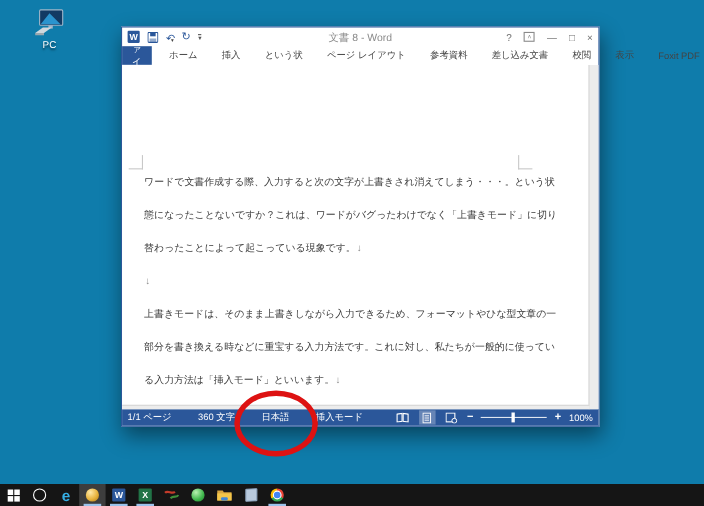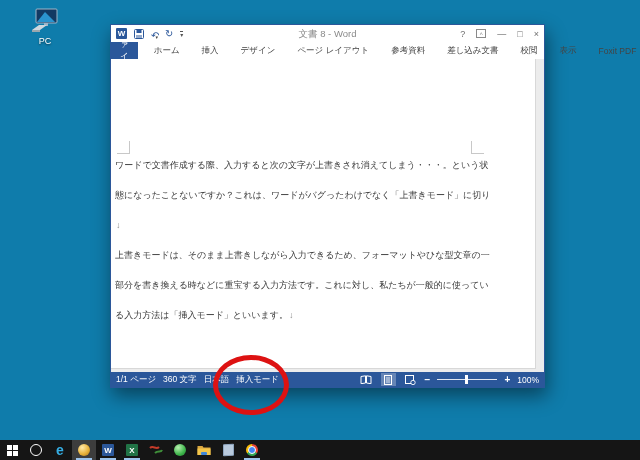--- a/index.html
+++ b/index.html
@@ -28,28 +28,28 @@
   .file-tab{background:#2b579a;color:#fff;padding:0 9px;display:flex;align-items:center;margin-left:0;}
   .rtab{padding:0 6px;display:flex;align-items:center;white-space:nowrap;cursor:default;margin-left:10px;}
   .account{margin-left:auto;display:flex;align-items:center;gap:3px;padding-right:2px;white-space:nowrap;color:#444;}
   .account .chev{font-size:6px;color:#666;}
   .person-wrap{display:flex;align-items:center;padding:0 4px 0 2px;}
 
   .doc-area{flex:1;position:relative;background:#fff;overflow:hidden;}
   .crop{position:absolute;width:12px;height:12px;top:82px;}
   .crop.left{left:6px;border-right:1px solid #c8c8c8;border-bottom:1px solid #c8c8c8;}
   .crop.right{right:60px;border-left:1px solid #c8c8c8;border-bottom:1px solid #c8c8c8;}
-  .doc-lines{position:absolute;left:4px;top:91px;width:372px;}
+  .doc-lines{position:absolute;left:20px;top:91px;width:372px;}
   .doc-line{height:30px;line-height:30px;font-size:9px;color:#3a3a3a;white-space:nowrap;}
   .pmark{color:#8b8b8b;margin-left:1px;}
   .scroll-strip{position:absolute;right:0;top:0;bottom:0;width:8px;background:#ececec;border-left:1px solid #d8d8d8;}
   .page-bottom-strip{position:absolute;left:0;right:8px;bottom:0;height:3px;background:#ececec;border-top:1px solid #d8d8d8;}
 
   .status-bar{height:15px;background:#2b579a;color:#fff;display:flex;align-items:center;font-size:8.5px;padding:0 5px;flex:0 0 auto;}
-  .sb-left{display:flex;align-items:flex-end;gap:7px;white-space:nowrap;}
+  .sb-left{display:flex;align-items:flex-end;gap:24px;white-space:nowrap;}
   .sb-right{margin-left:auto;display:flex;align-items:center;gap:7px;}
   .view-btn{display:flex;align-items:center;justify-content:center;width:15px;height:13px;}
   .view-btn.selected{background:rgba(255,255,255,.28);}
   .zoom-glyph{font-size:10px;font-weight:bold;line-height:10px;}
   .zoom-track{position:relative;width:60px;height:1px;background:rgba(255,255,255,.85);}
   .zoom-thumb{position:absolute;left:46%;top:-4px;width:3px;height:9px;background:#fff;}
   .zoom-label{font-size:8.5px;}
 
   
   .red-circle{position:absolute;left:213px;top:355px;width:66px;height:50px;border:5px solid #dd1212;border-radius:50%;z-index:60;pointer-events:none;}
@@ -110,21 +110,21 @@
         <span>□</span>
         <span>×</span>
       </div>
     </div>
 
     <div class="tab-row">
       <div class="file-tab">ファイル</div>
       <div id="ribbon-tabs-container" style="display:flex;align-items:stretch;">
           <div class="rtab">ホーム</div>
           <div class="rtab">挿入</div>
-          <div class="rtab">デザイン</div>
+          <div class="rtab">という状</div>
           <div class="rtab">ページ レイアウト</div>
           <div class="rtab">参考資料</div>
           <div class="rtab">差し込み文書</div>
           <div class="rtab">校閲</div>
           <div class="rtab">表示</div>
           <div class="rtab">Foxit PDF</div>
         </div>
       <div class="account">
         <span>nakano…</span>
         <span class="chev">▾</span>
@@ -136,20 +136,21 @@
         </svg>
       </div>
     </div>
 
     <div class="doc-area">
       <div class="crop left"></div>
       <div class="crop right"></div>
       <div class="doc-lines" id="doc-lines">
           <div class="doc-line"><span>ワードで文書作成する際、入力すると次の文字が上書きされ消えてしまう・・・。という状</span><span class="pmark"></span></div>
           <div class="doc-line"><span>態になったことないですか？これは、ワードがバグったわけでなく「上書きモード」に切り</span><span class="pmark"></span></div>
+          <div class="doc-line"><span>替わったことによって起こっている現象です。</span><span class="pmark">↓</span></div>
           <div class="doc-line"><span></span><span class="pmark">↓</span></div>
           <div class="doc-line"><span>上書きモードは、そのまま上書きしながら入力できるため、フォーマットやひな型文章の一</span><span class="pmark"></span></div>
           <div class="doc-line"><span>部分を書き換える時などに重宝する入力方法です。これに対し、私たちが一般的に使ってい</span><span class="pmark"></span></div>
           <div class="doc-line"><span>る入力方法は「挿入モード」といいます。</span><span class="pmark">↓</span></div>
         </div>
       <div class="scroll-strip"></div>
       <div class="page-bottom-strip"></div>
     </div>
 
     <div class="status-bar">

